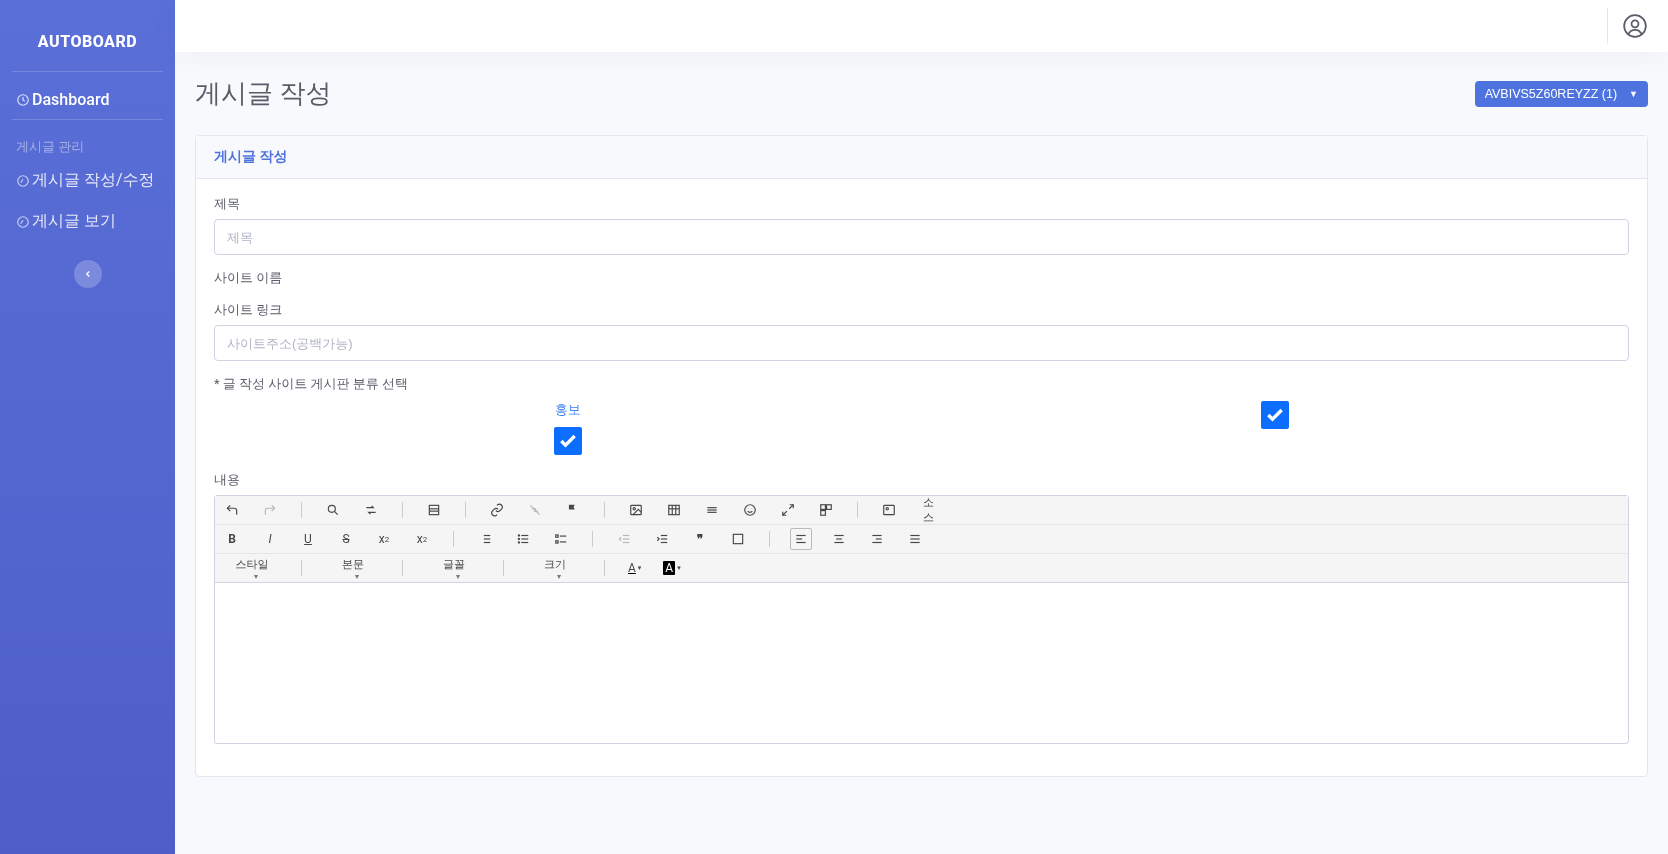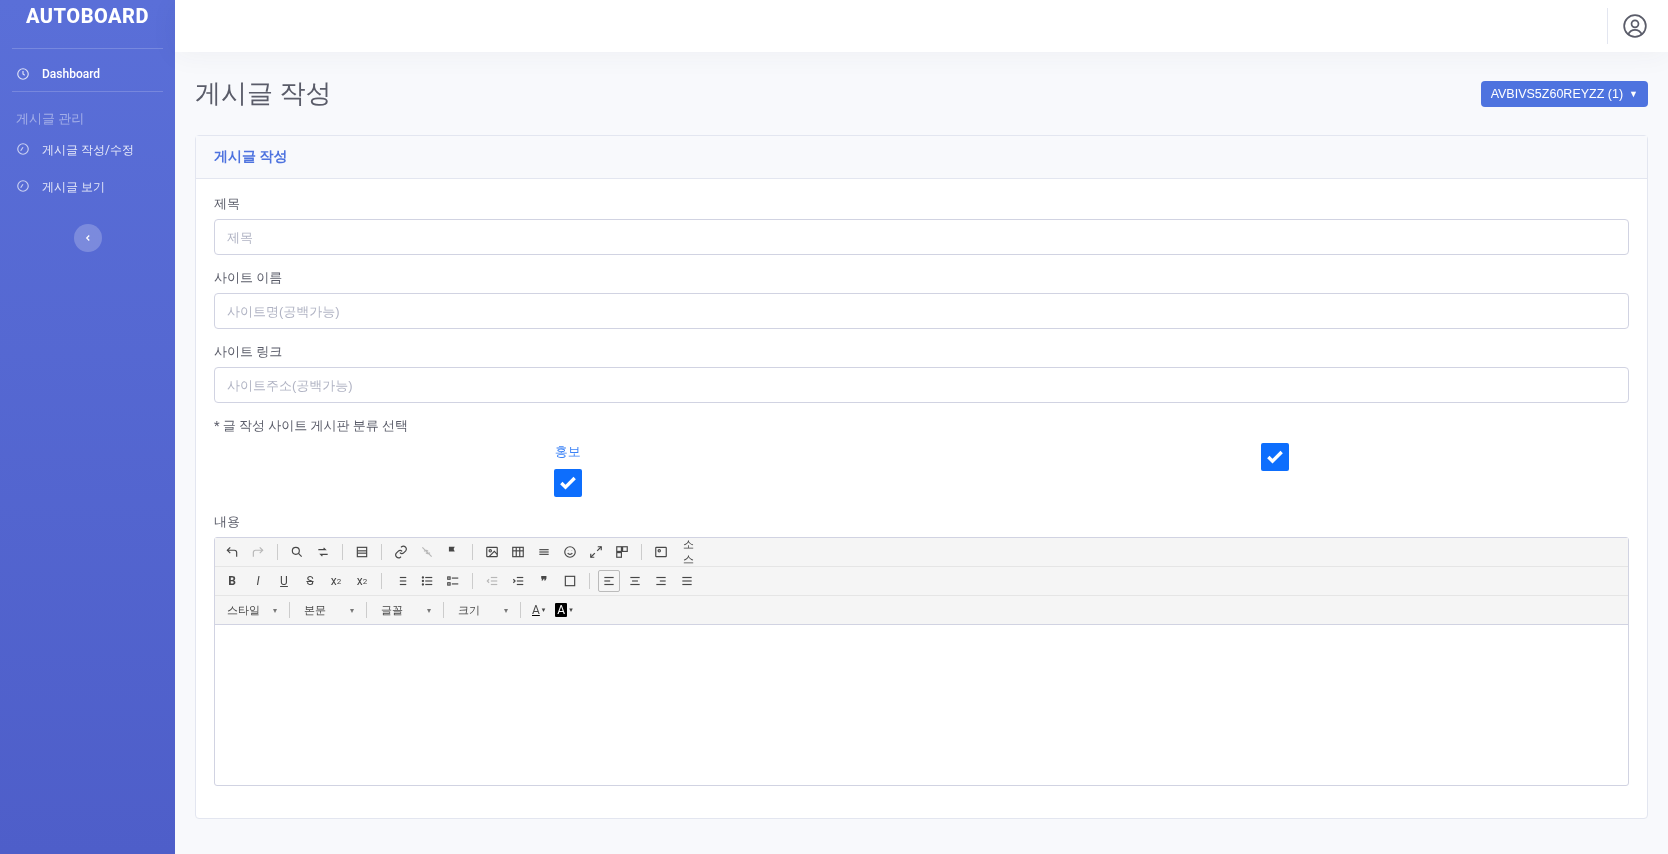--- a/index.html
+++ b/index.html
@@ -14,33 +14,34 @@
 
 .sidebar {
   width: 175px;
   background: linear-gradient(180deg, #5a6fd8 0%, #4e5ec9 100%);
   color: #fff;
   flex-shrink: 0;
   padding-top: 0;
 }
 .brand {
   font-weight: 800;
-  font-size: 20px;
+  font-size: 16px;
   text-align: center;
-  padding: 4px 8px 20px;
+  padding: 32px 8px 20px;
   letter-spacing: 0.5px;
   color: #fff;
 }
 .side-divider { border-top: 1px solid rgba(255,255,255,.18); margin: 0 12px 8px; }
 .nav-item {
   display: flex;
-  gap: 12px;
+  align-items: center;
+  gap: 2px;
   padding: 10px 16px;
   color: rgba(255,255,255,.85);
-  font-size: 12px;
+  font-size: 16px;
   cursor: pointer;
 }
 .nav-item.active { color: #fff; font-weight: 500; }
 .nav-header {
   font-size: 13px;
   color: rgba(255,255,255,.45);
   padding: 10px 16px 4px;
 }
 .nav-icon { width: 14px; height: 14px; opacity: .8; flex-shrink: 0; }
 .collapse-btn {
@@ -77,21 +78,21 @@
 .page-title { font-size: 26px; color: #5a5c69; font-weight: 400; }
 .badge-btn {
   background: #4e73df;
   color: #fff;
   font-size: 12.5px;
   padding: 6px 10px;
   border-radius: 4px;
   cursor: pointer;
   display: inline-flex;
   align-items: center;
-  gap: 6px;
+  gap: 12px;
   border: none;
 }
 .badge-btn .caret { font-size: 9px; }
 
 .card {
   background: #fff;
   border: 1px solid #e3e6f0;
   border-radius: 4px;
   margin-bottom: 24px;
 }
@@ -128,21 +129,21 @@
   display: inline-flex;
   align-items: center; justify-content: center;
   cursor: pointer;
   border-radius: 2px;
 }
 .chkbox svg { width: 20px; height: 20px; color: #fff; }
 
 
 .editor-wrap { border: 1px solid #d1d3e2; border-radius: 3px; background: #fff; }
 .editor-toolbar { background: #f5f5f5; border-bottom: 1px solid #d1d3e2; }
-.tb-row { display: flex; flex-wrap: wrap; align-items: center; padding: 3px 6px; gap: 4px; border-bottom: 1px solid #e5e5e5; }
+.tb-row { display: flex; flex-wrap: wrap; align-items: center; padding: 3px 6px; gap: 16px; border-bottom: 1px solid #e5e5e5; }
 .tb-row:last-child { border-bottom: none; }
 .tb-btn {
   width: 22px; height: 22px;
   display: inline-flex;
   align-items: center; justify-content: center;
   font-size: 12px;
   color: #474747;
   cursor: pointer;
   border-radius: 2px;
 }
@@ -155,20 +156,21 @@
   align-items: center;
   justify-content: space-between;
   height: 22px;
   border: none;
   background: transparent;
   padding: 0 4px 0 6px;
   font-size: 11px;
   color: #474747;
   cursor: pointer;
   min-width: 60px;
+  flex-direction: column;
 }
 .tb-combo .dd { font-size: 8px; margin-left: 8px; color: #777; }
 .editor-area { min-height: 160px; padding: 10px; }
 .tb-src { font-size: 11px; padding: 0 4px; display: inline-flex; align-items: center; gap: 3px; }
 </style>
 </head>
 <body>
 
 <div class="app">
 
@@ -226,21 +228,20 @@
 
       <div class="card">
         <div class="card-header">게시글 작성</div>
         <div class="card-body">
           <div class="form-group">
             <label class="form-label">제목</label>
             <input class="form-input" placeholder="제목" style="">
           </div>
           <div class="form-group">
             <label class="form-label">사이트 이름</label>
-            <input class="form-input" placeholder="사이트명(공백가능)" style="">
           </div>
           <div class="form-group">
             <label class="form-label">사이트 링크</label>
             <input class="form-input" placeholder="사이트주소(공백가능)" style="">
           </div>
 
           <div class="form-group">
             <label class="form-label">* 글 작성 사이트 게시판 분류 선택</label>
             <div class="check-row">
               <div class="check-col">

